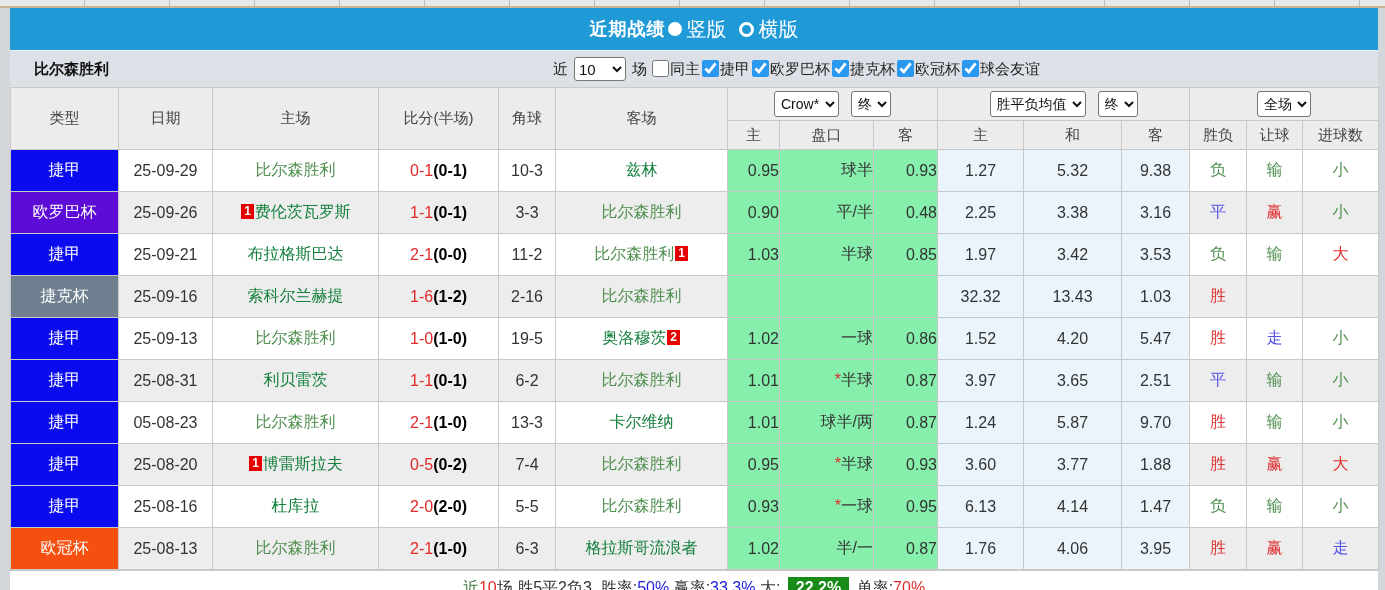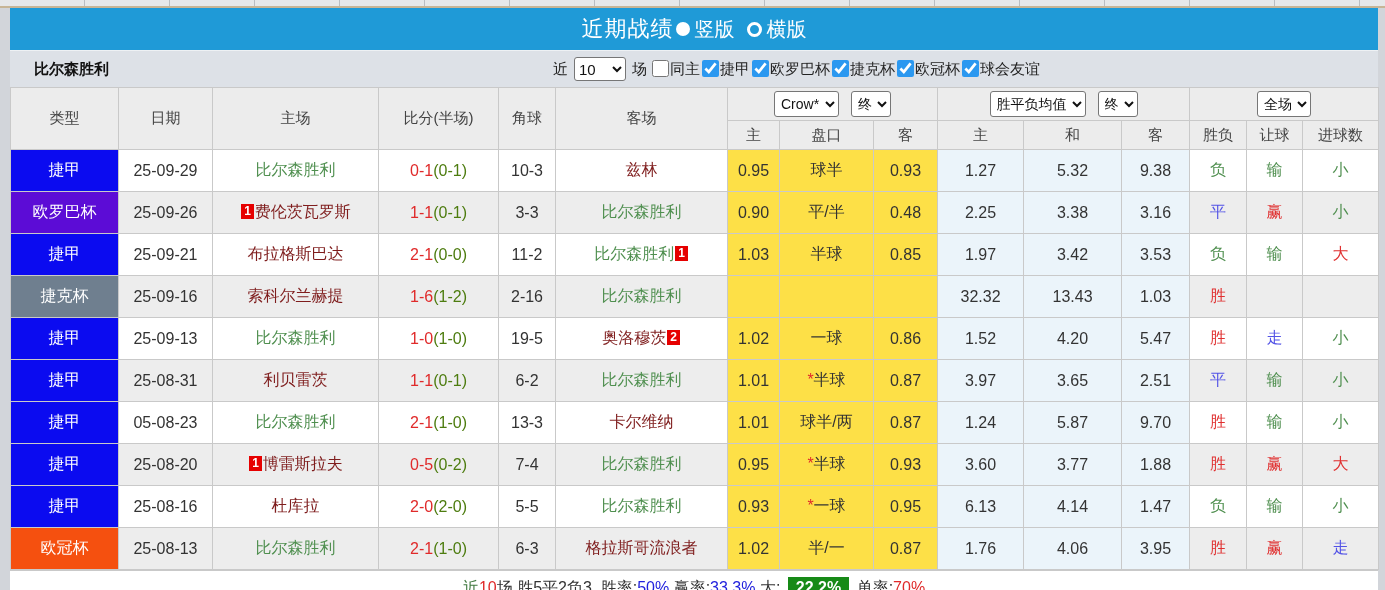--- a/index.html
+++ b/index.html
@@ -2,50 +2,50 @@
 <html><head>
 <meta charset="utf-8">
 <style>
   html,body{margin:0;padding:0;}
   body{background:#d2d5da;font-family:"Liberation Sans","DejaVu Sans",sans-serif;}
   .page{width:1385px;height:590px;position:relative;overflow:hidden;background:#d2d5da;}
   .top-strip{width:1385px;height:6px;background:#e6e8ea;
     background-image:repeating-linear-gradient(to right,transparent 0,transparent 84px,#b9bdc2 84px,#b9bdc2 85px);
     border-bottom:2px solid #c7b596;}
   .title-bar{margin-left:10px;width:1368px;height:42px;background:#1f9ad7;display:flex;align-items:center;justify-content:center;color:#fff;}
-  .title{font-size:22px;font-weight:normal;letter-spacing:1px;}
+  .title{font-size:18px;font-weight:bold;letter-spacing:1px;}
   .radio{display:inline-block;border-radius:50%;}
   .radio.filled{width:14px;height:14px;background:#fff;margin-left:2px;}
   .radio.ring{width:9px;height:9px;border:3px solid #fff;margin-left:12px;}
   .radio-label{font-size:20px;margin-left:5px;}
   .filter-bar{margin-left:10px;width:1368px;height:37px;background:#dde1e7;display:flex;align-items:center;font-size:15px;color:#222;box-sizing:border-box;border-top:1px solid #eef1f4;}
   .team-title{font-weight:bold;padding-left:24px;font-size:15px;color:#111;}
   .filter-controls{margin-left:auto;margin-right:338px;display:flex;align-items:center;}
   .filter-controls .txt{margin:0 3px;}
   select{font-family:"Liberation Sans",sans-serif;background:#fff;border:1px solid #767676;border-radius:3px;color:#111;}
   .count-select{height:24px;font-size:15px;margin:0 3px;min-width:52px;}
   .chk{display:flex;align-items:flex-start;cursor:pointer;}
   .chk input{width:17px;height:17px;accent-color:#2b98f0;margin:0 1px 0 2px;}
   table{border-collapse:collapse;table-layout:fixed;margin-left:10px;width:1368px;background:#fff;font-size:16px;color:#333;padding-left:29px;}
   th,td{border:1px solid #c9c9c9;text-align:center;padding:0;overflow:hidden;white-space:nowrap;}
   thead th{background:#ececec;font-weight:normal;color:#444;font-size:15px;}
   thead tr.sel-row th{height:32px;}
   thead tr.lbl-row th{height:28px;}
   .hdr-select{height:26px;font-size:14px;padding:0 2px;margin:0 6px;}
   tbody td{height:41px;}
   tbody tr.alt td{background:#ededed;}
-  tbody td.cream, tbody tr.alt td.cream{background:#fde047;}
+  tbody td.cream, tbody tr.alt td.cream{background:#86efac;text-align:right;}
   tbody td.lblue, tbody tr.alt td.lblue{background:#ebf4fa;}
   .type-td{padding:0;}
   .badge{width:100%;height:41px;display:flex;align-items:center;justify-content:center;color:#fff;font-size:16px;}
-  .team{color:#7f1d1d;}
+  .team{color:#15803d;}
   .team.green{color:#4f8f4f;}
   .card{display:inline-block;background:#e60000;color:#fff;font-size:12px;font-weight:bold;padding:1px 3px;line-height:13px;margin:0 1px;vertical-align:2px;}
   .ft{color:#e02a2a;}
-  .ht{color:#4d7c0f;}
+  .ht{color:#000000;font-weight:bold;}
   .star{color:#e02a2a;}
   .summary-bar{margin-left:10px;width:1368px;height:34px;background:#fff;display:flex;align-items:center;justify-content:center;font-size:16px;color:#333;white-space:pre;border-top:1px solid #c9c9c9;}
   .summary-bar .box{padding:2px 8px;margin:0 3px;font-weight:bold;}
 </style>
 </head>
 <body>
 
 <div class="page">
 
   <div class="top-strip"></div>

